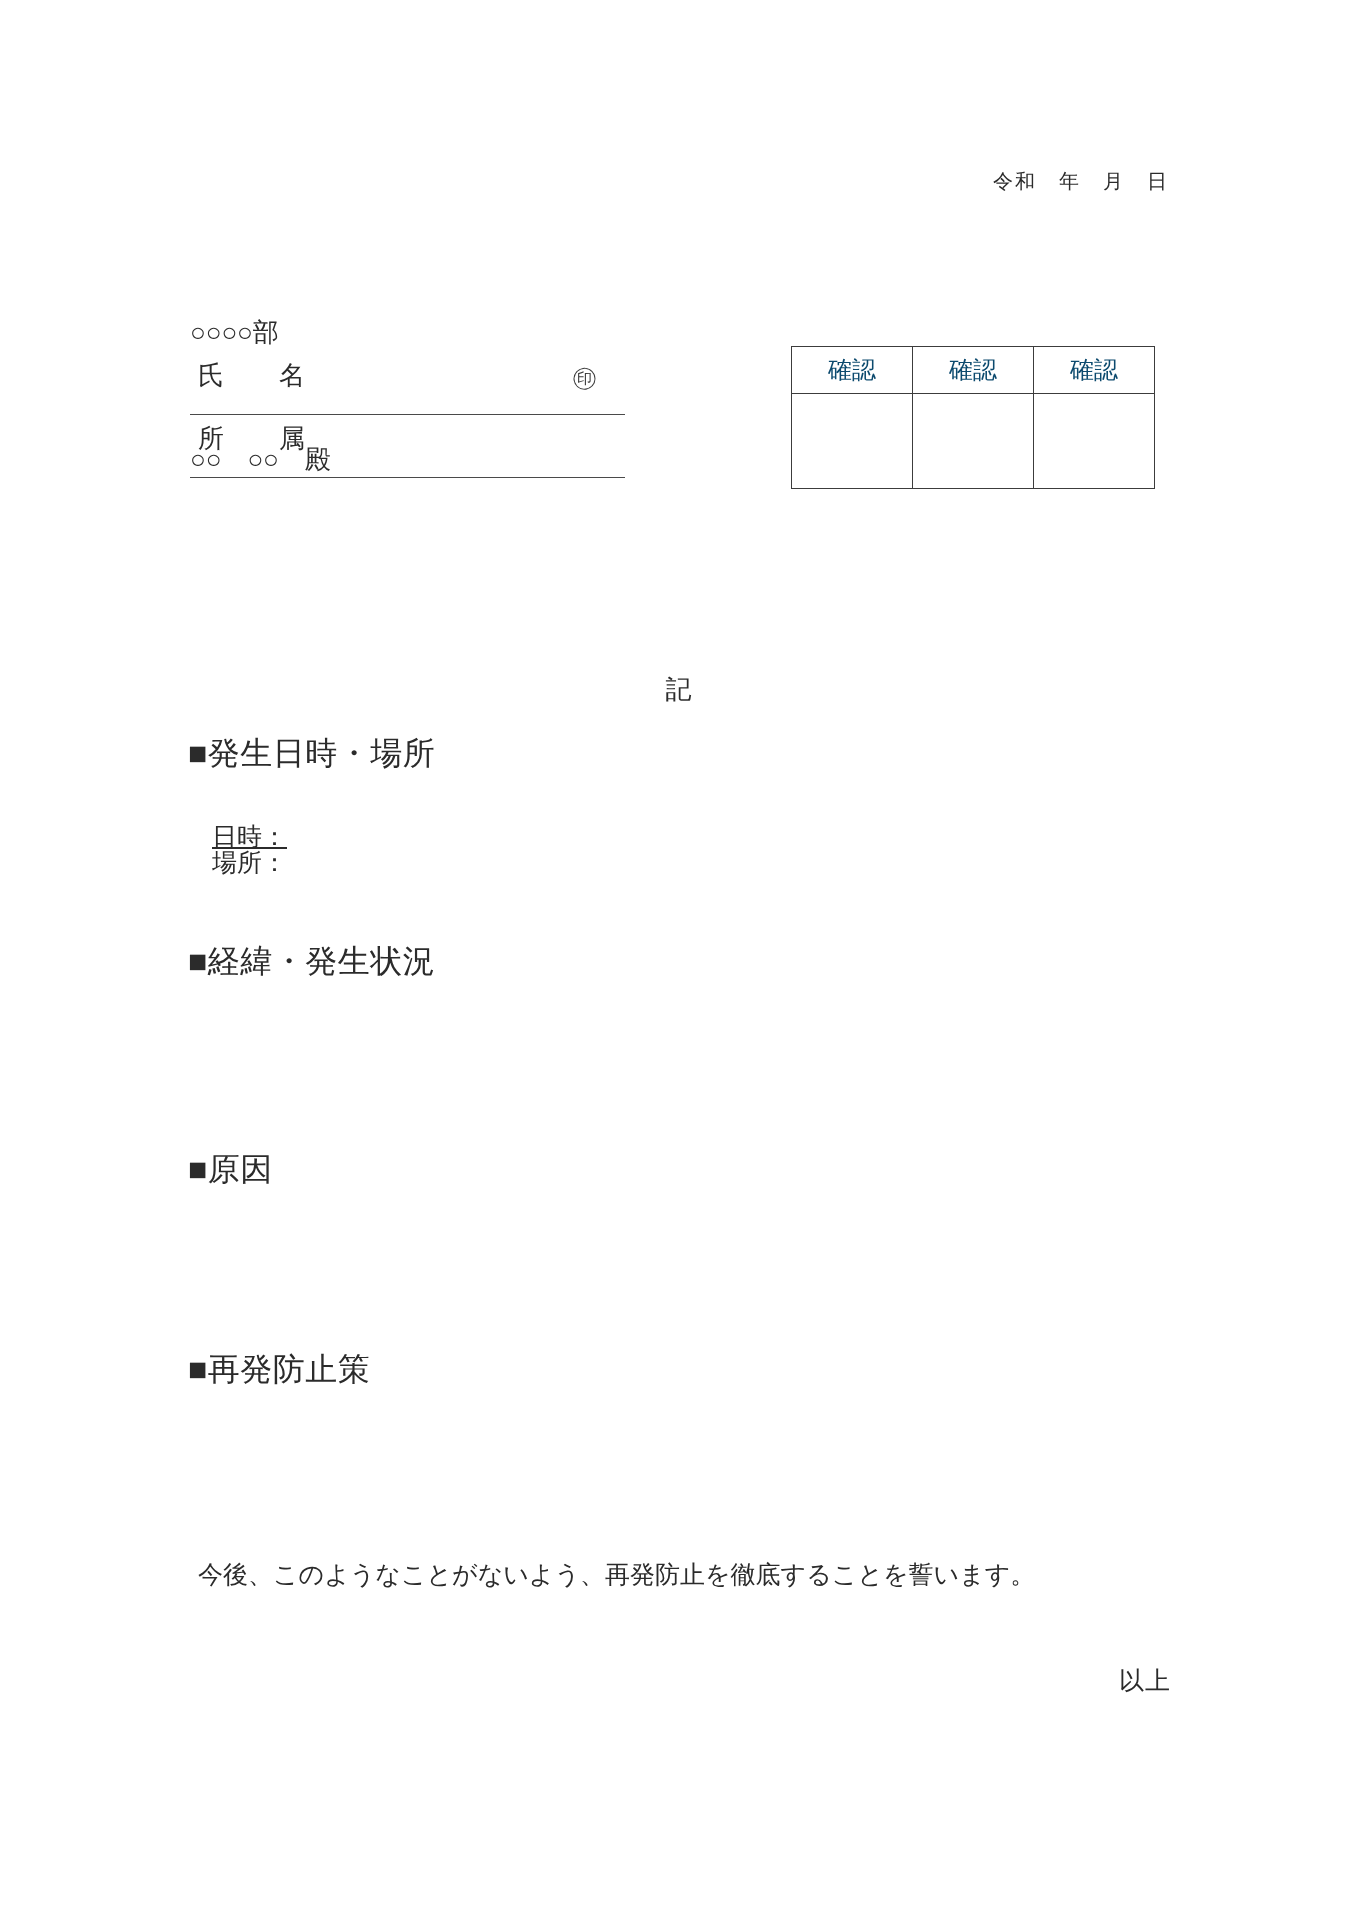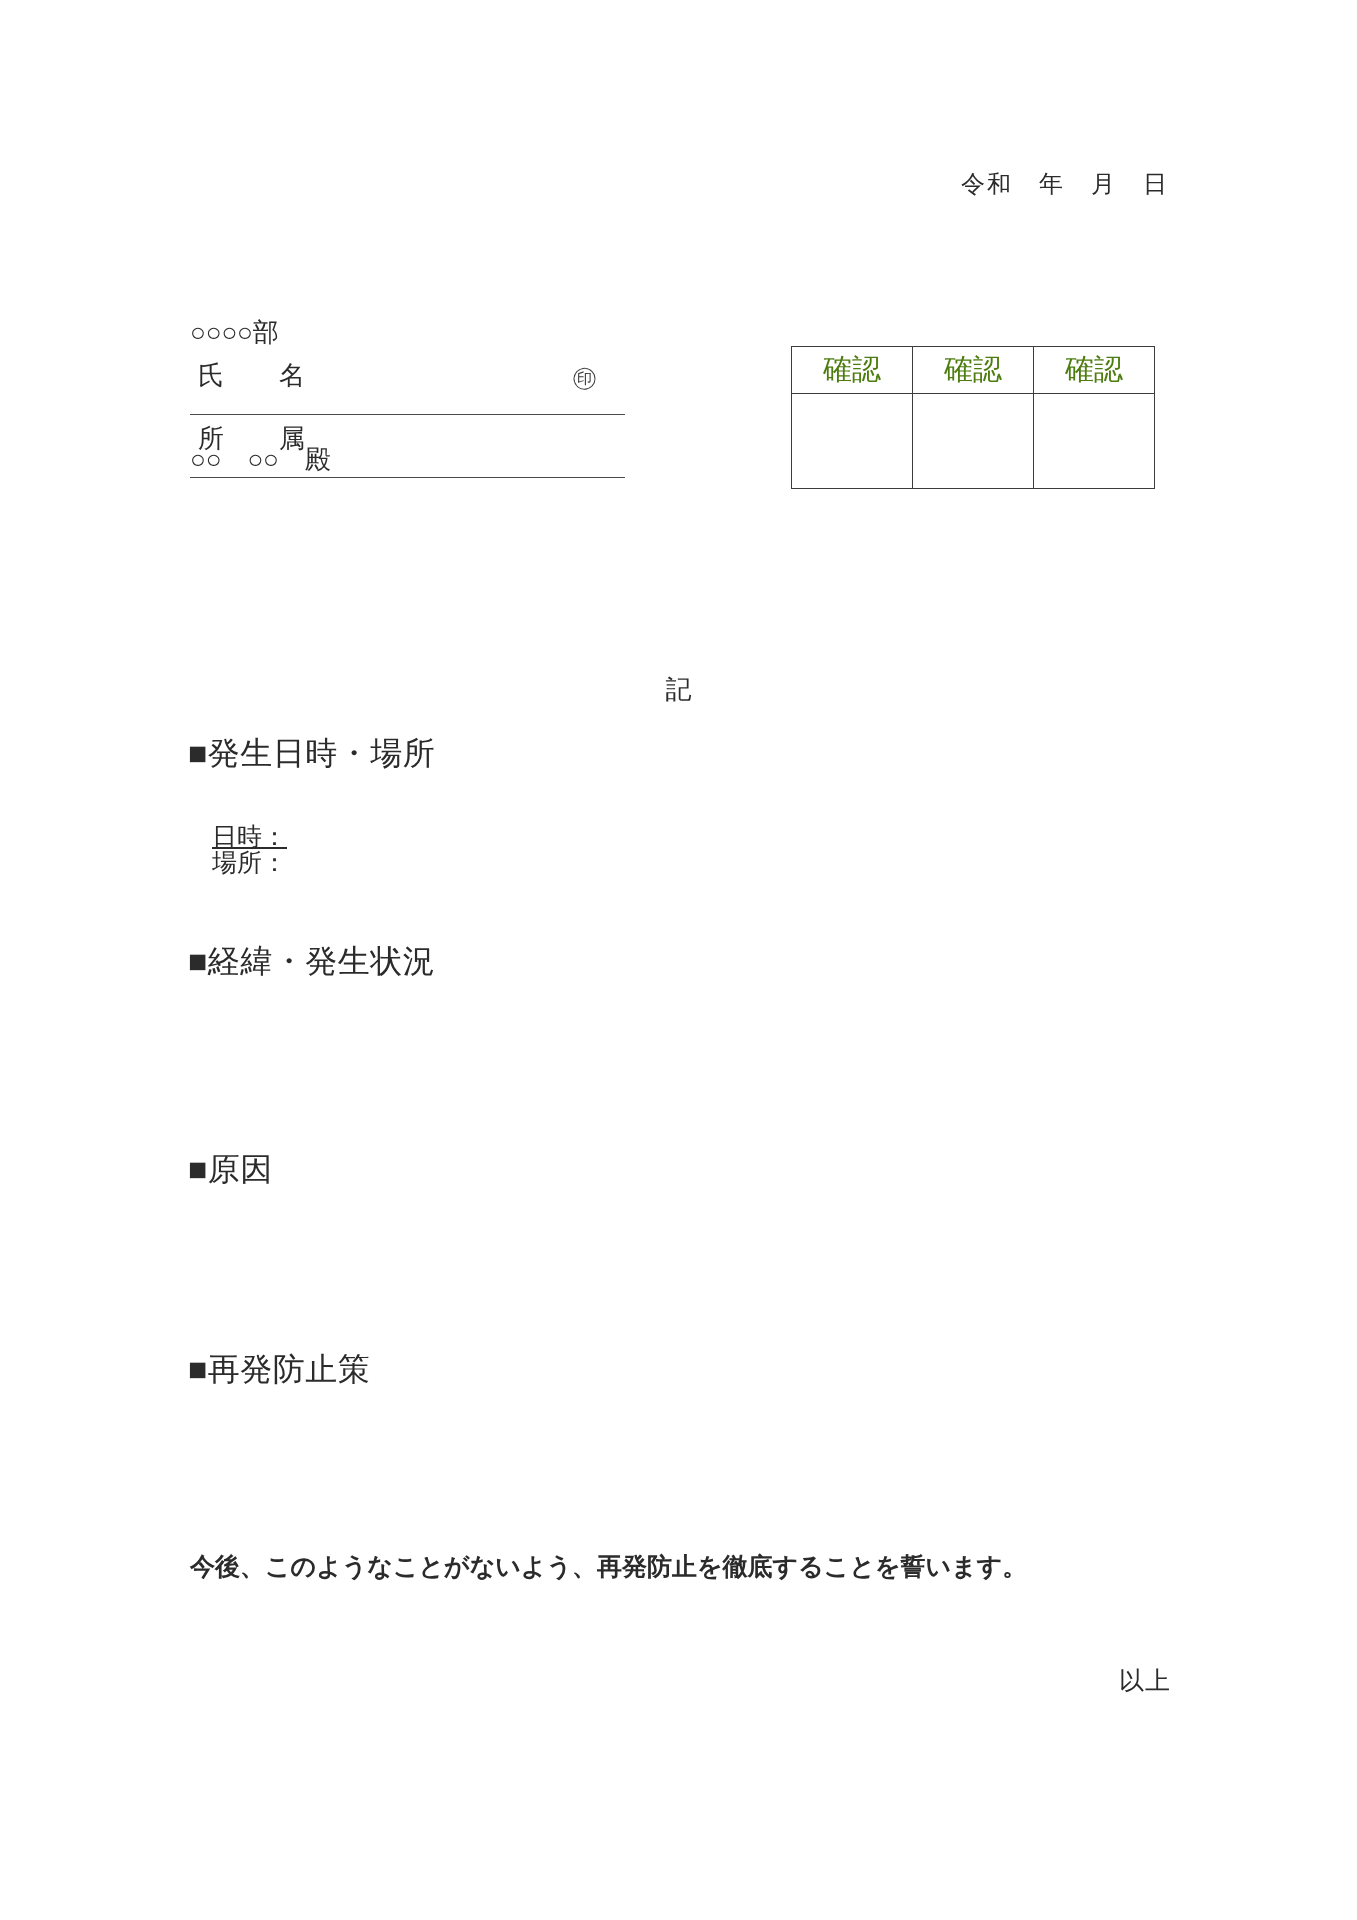--- a/index.html
+++ b/index.html
@@ -31,21 +31,21 @@
     text-indent: 22px;
     font-weight: 400;
     color: #231f20;
   }
 
   
   .date-line {
     position: absolute;
     top: 168px;
     right: 188px;
-    font-size: 24px;
+    font-size: 20px;
     letter-spacing: 2px;
     white-space: pre;
     color: #2b2b2b;
   }
 
   
   .addressee {
     position: absolute;
     left: 190px;
     top: 228px;
@@ -93,22 +93,22 @@
     top: 346px;
     border-collapse: collapse;
     table-layout: fixed;
     width: 360px;
   }
   .confirm-table td {
     border: 1.4px solid #3c3c3c;
     width: 120px;
     text-align: center;
     vertical-align: middle;
-    font-size: 29px;
-    color: #4d7c0f;
+    font-size: 24px;
+    color: #0c4a6e;
     padding: 0;
   }
   .confirm-table tr.head-row td { height: 46px; }
   .confirm-table tr.body-row td { height: 94px; }
 
   
   .intro-para {
     position: absolute;
     left: 190px;
     top: 572px;
@@ -156,21 +156,21 @@
   
   .closing {
     position: absolute;
     left: 190px;
     top: 1544px;
     font-size: 25px;
     line-height: 1.82;
     color: #2b2b2b;
     white-space: nowrap;
   }
-  .closing div { margin: 0; font-weight: bold; }
+  .closing div { margin: 8px; }
 
   
   .ijou {
     position: absolute;
     top: 1664px;
     right: 186px;
     font-size: 25px;
     letter-spacing: 1px;
     color: #2b2b2b;
     margin-left: 16px;

